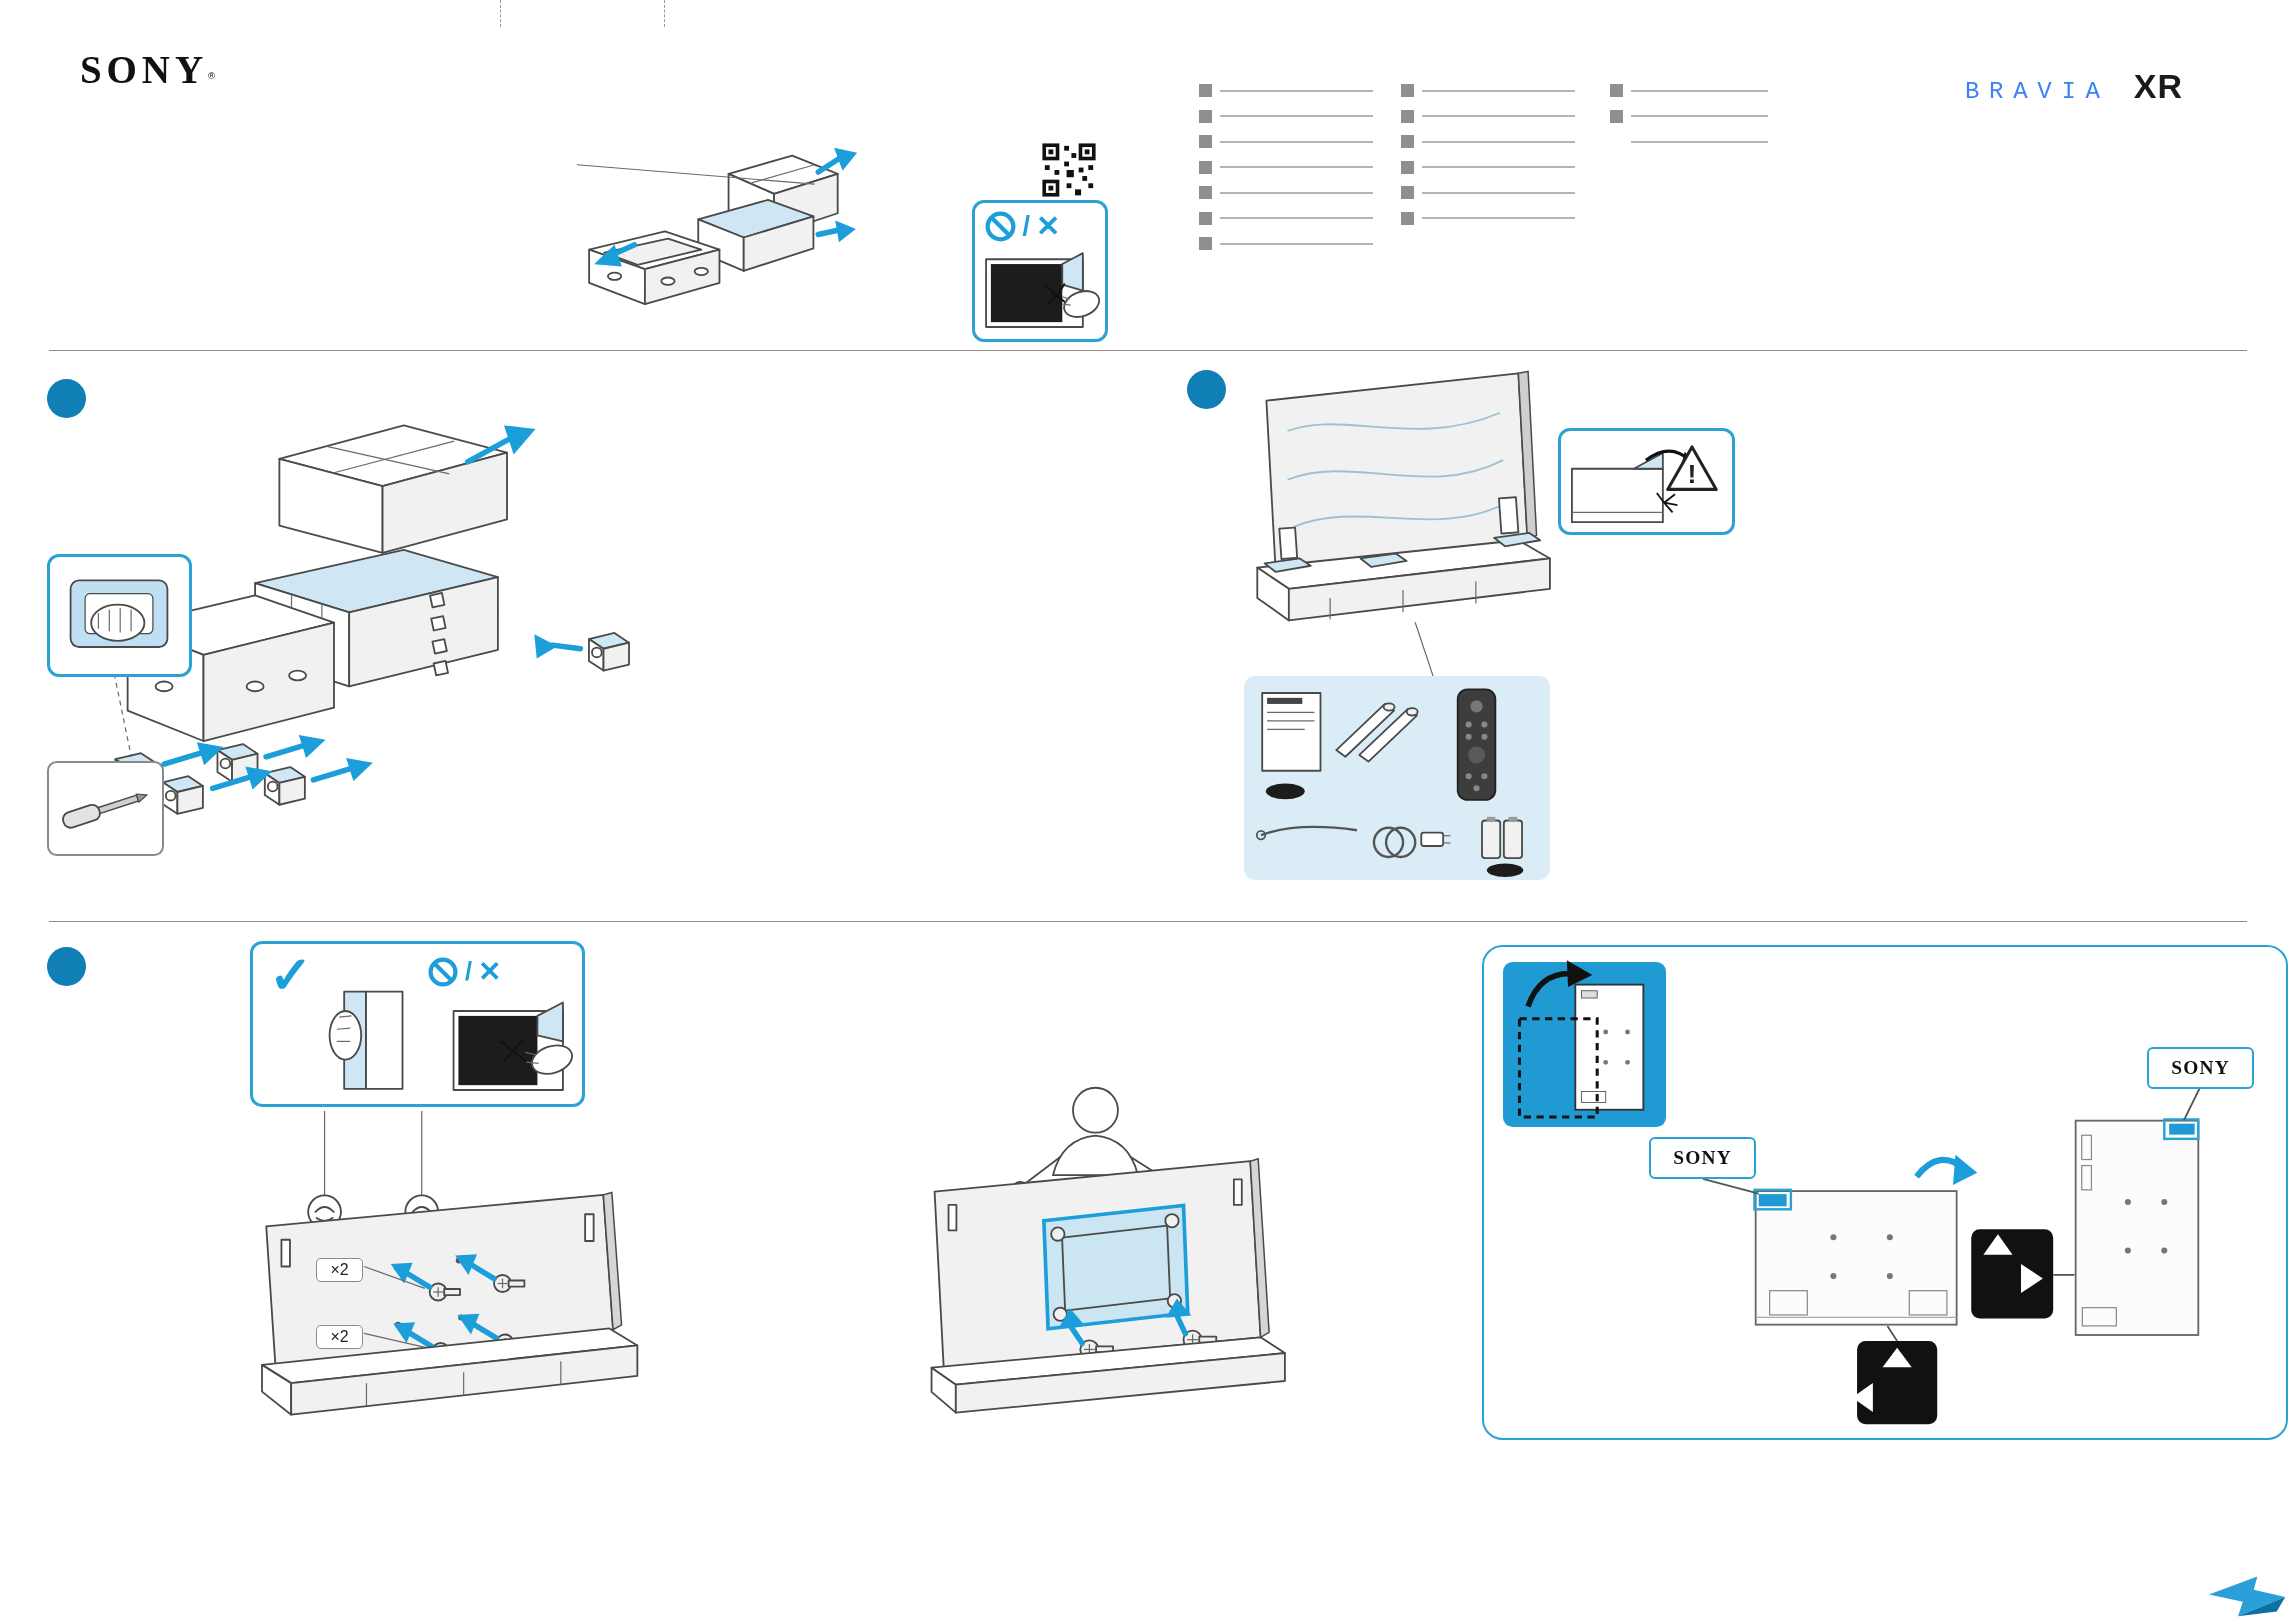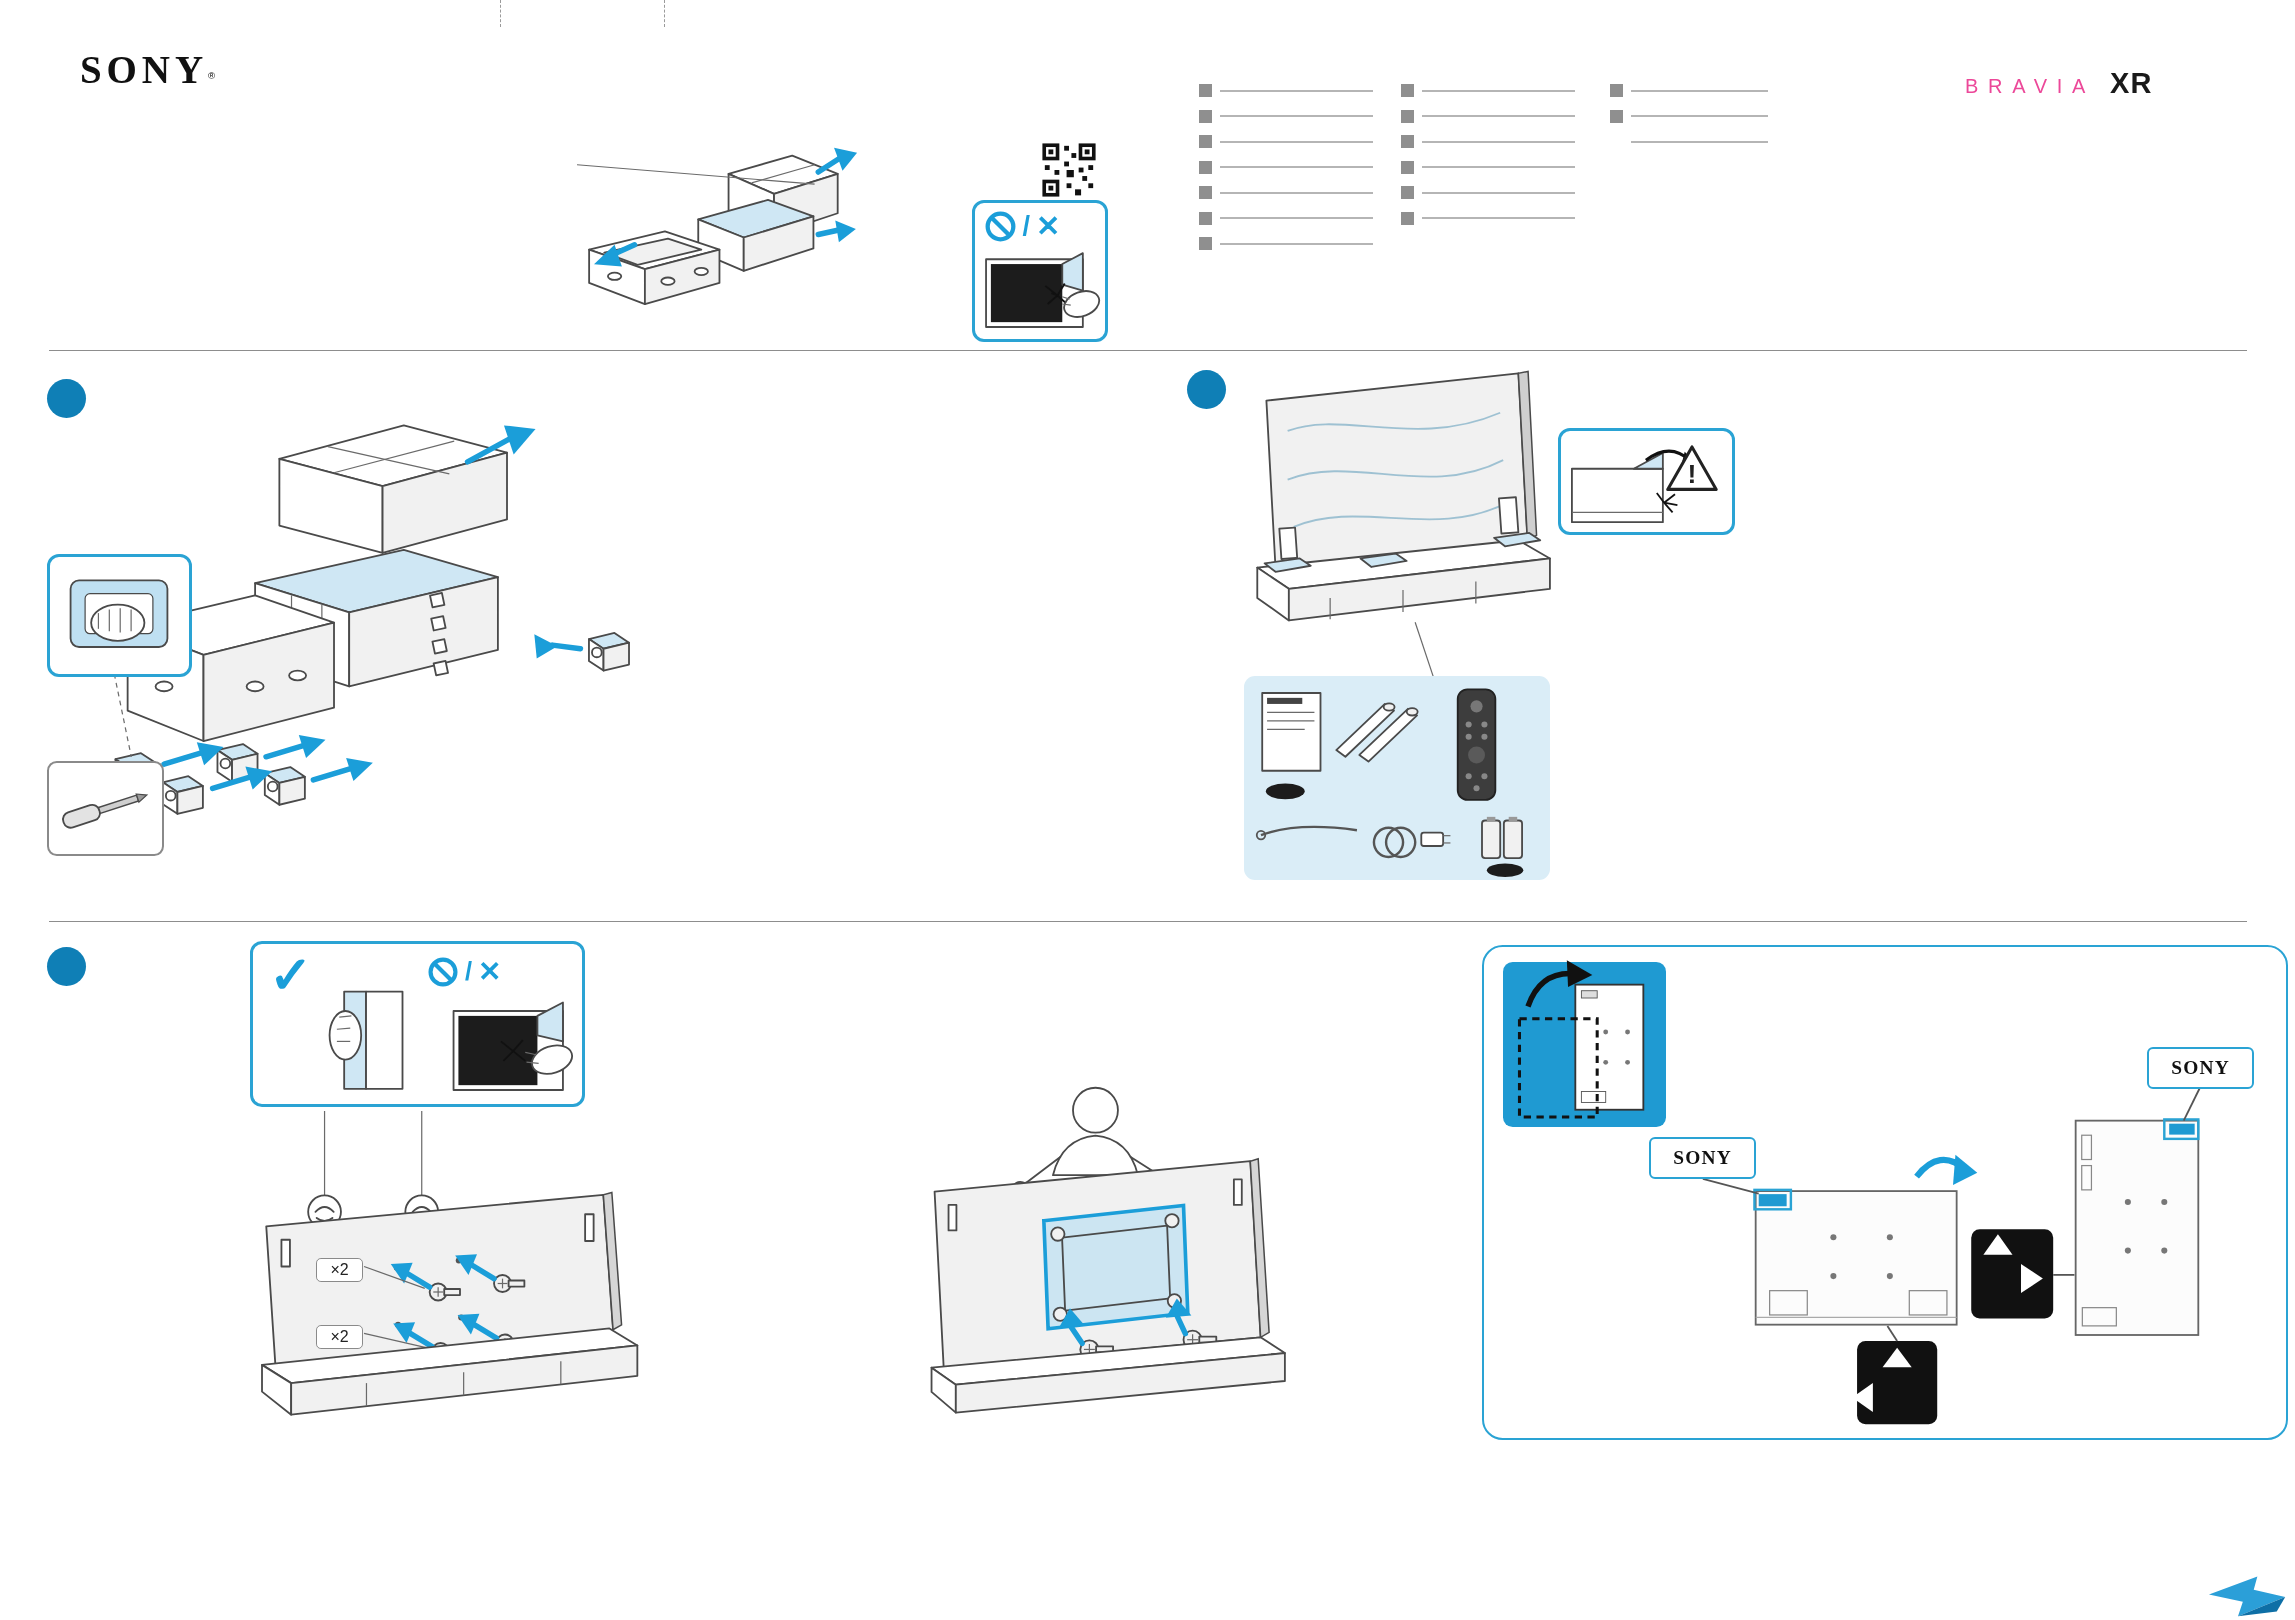--- a/index.html
+++ b/index.html
@@ -12,22 +12,22 @@
   .thin{fill:none;stroke:#6a6a6a;stroke-width:2;}
   .fw{fill:#ffffff;stroke:#4a4a4a;stroke-width:3;stroke-linejoin:round;}
   .fg{fill:#f1f1f1;stroke:#4a4a4a;stroke-width:3;stroke-linejoin:round;}
   .fb{fill:#cfe7f4;stroke:#4a4a4a;stroke-width:3;stroke-linejoin:round;}
   .ar{fill:#1b9ed9;stroke:none;}
   .arl{stroke:#1b9ed9;stroke-width:9;fill:none;stroke-linecap:round;}
   .blk{fill:#1c1c1c;stroke:none;}
 
   .sony-logo{font-family:"Liberation Serif", serif;font-weight:bold;font-size:39px;letter-spacing:4.9px;color:#111;}
   .reg{font-size:9.7px;vertical-align:super;}
-  .bravia{font-family:Liberation Sans, sans-serif;font-size:20px;letter-spacing:9.7px;color:#ec4899;font-weight:500;}
-  .xr{font-family:"Liberation Sans", sans-serif;font-size:29px;font-weight:800;letter-spacing:1.2px;color:#1a1a1a;margin-left:15px;}
+  .bravia{font-family:Liberation Mono, monospace;font-size:24px;letter-spacing:9.7px;color:#3b82f6;font-weight:500;}
+  .xr{font-family:"Liberation Sans", sans-serif;font-size:34px;font-weight:800;letter-spacing:1.2px;color:#1a1a1a;margin-left:24px;}
 
   .divider{position:absolute;left:49px;width:2198px;height:1.2px;background:#8d8d8d;}
   .cropmark{position:absolute;top:0;width:0;height:27px;border-left:1.8px dashed #9a9a9a;}
 
   .step-circle{position:absolute;width:39px;height:39px;border-radius:50%;background:#0f7fb6;}
 
   .lang-col{position:absolute;top:0;}
   .lang-row{display:flex;align-items:center;height:25.5px;}
   .bul{width:13.4px;height:13.4px;background:#8f8f8f;flex:0 0 auto;}
   .rule{height:1.8px;background:#b5b5b5;flex:1 1 auto;margin-left:7.3px;}

